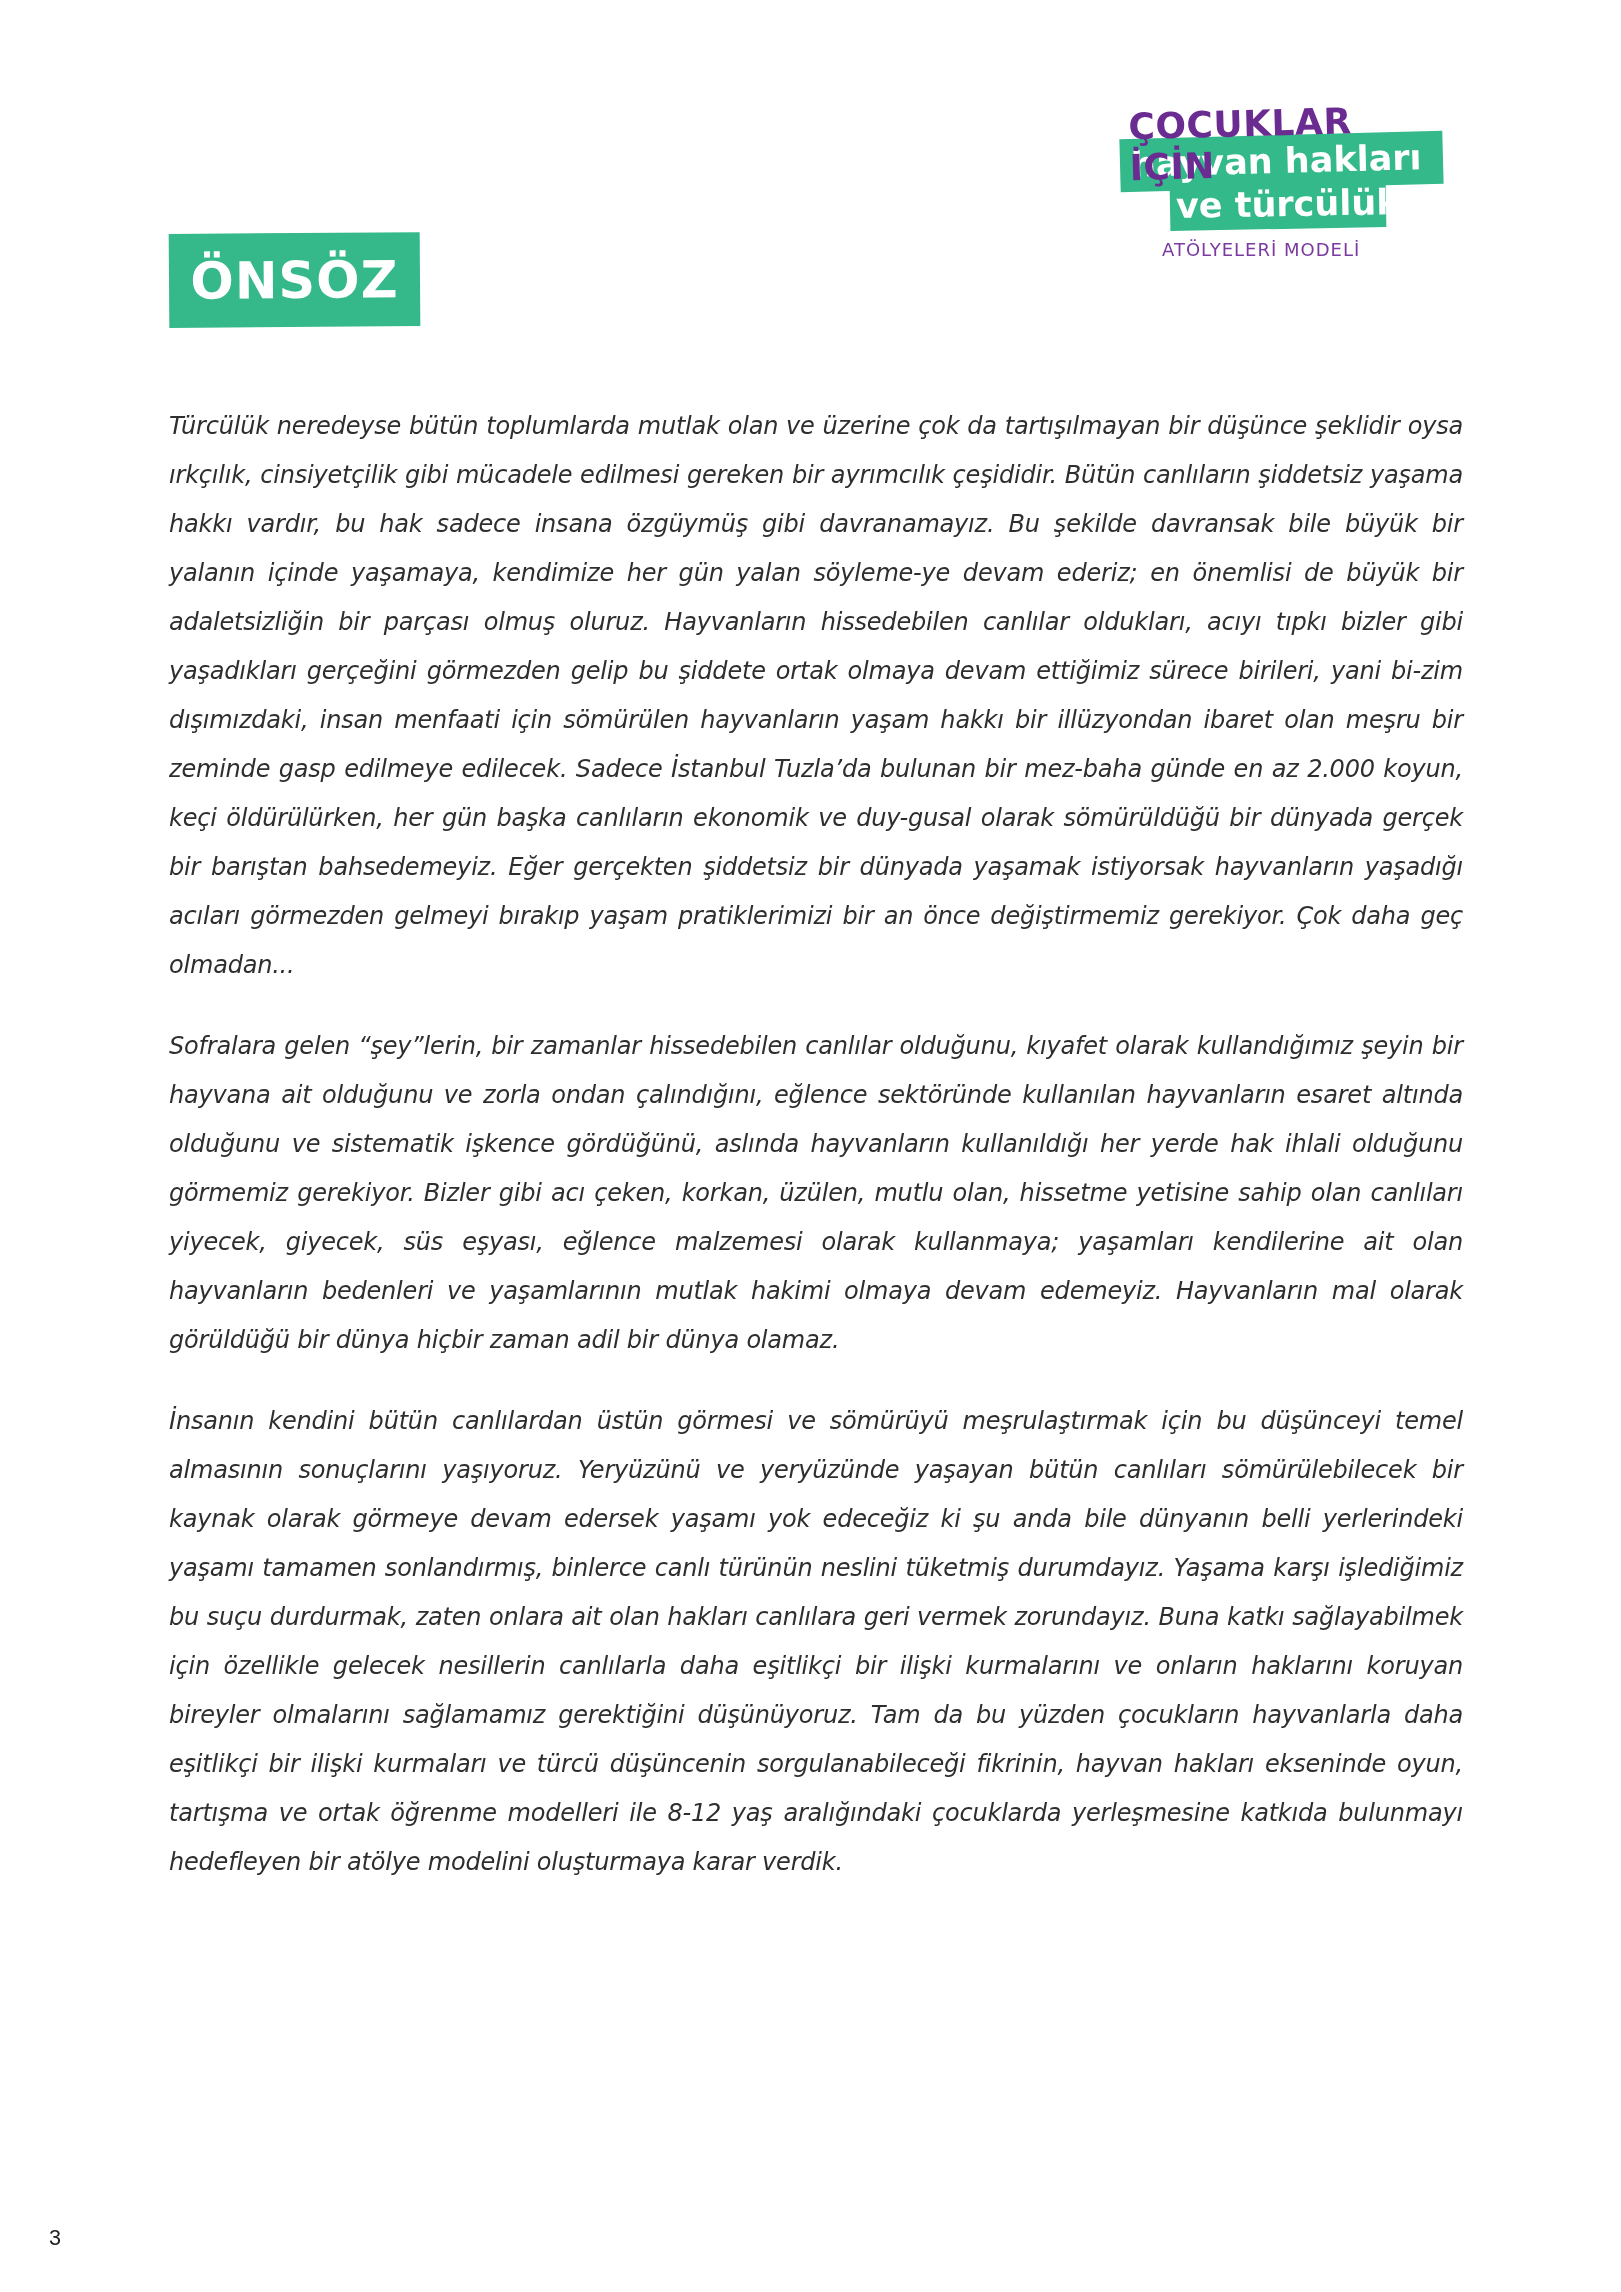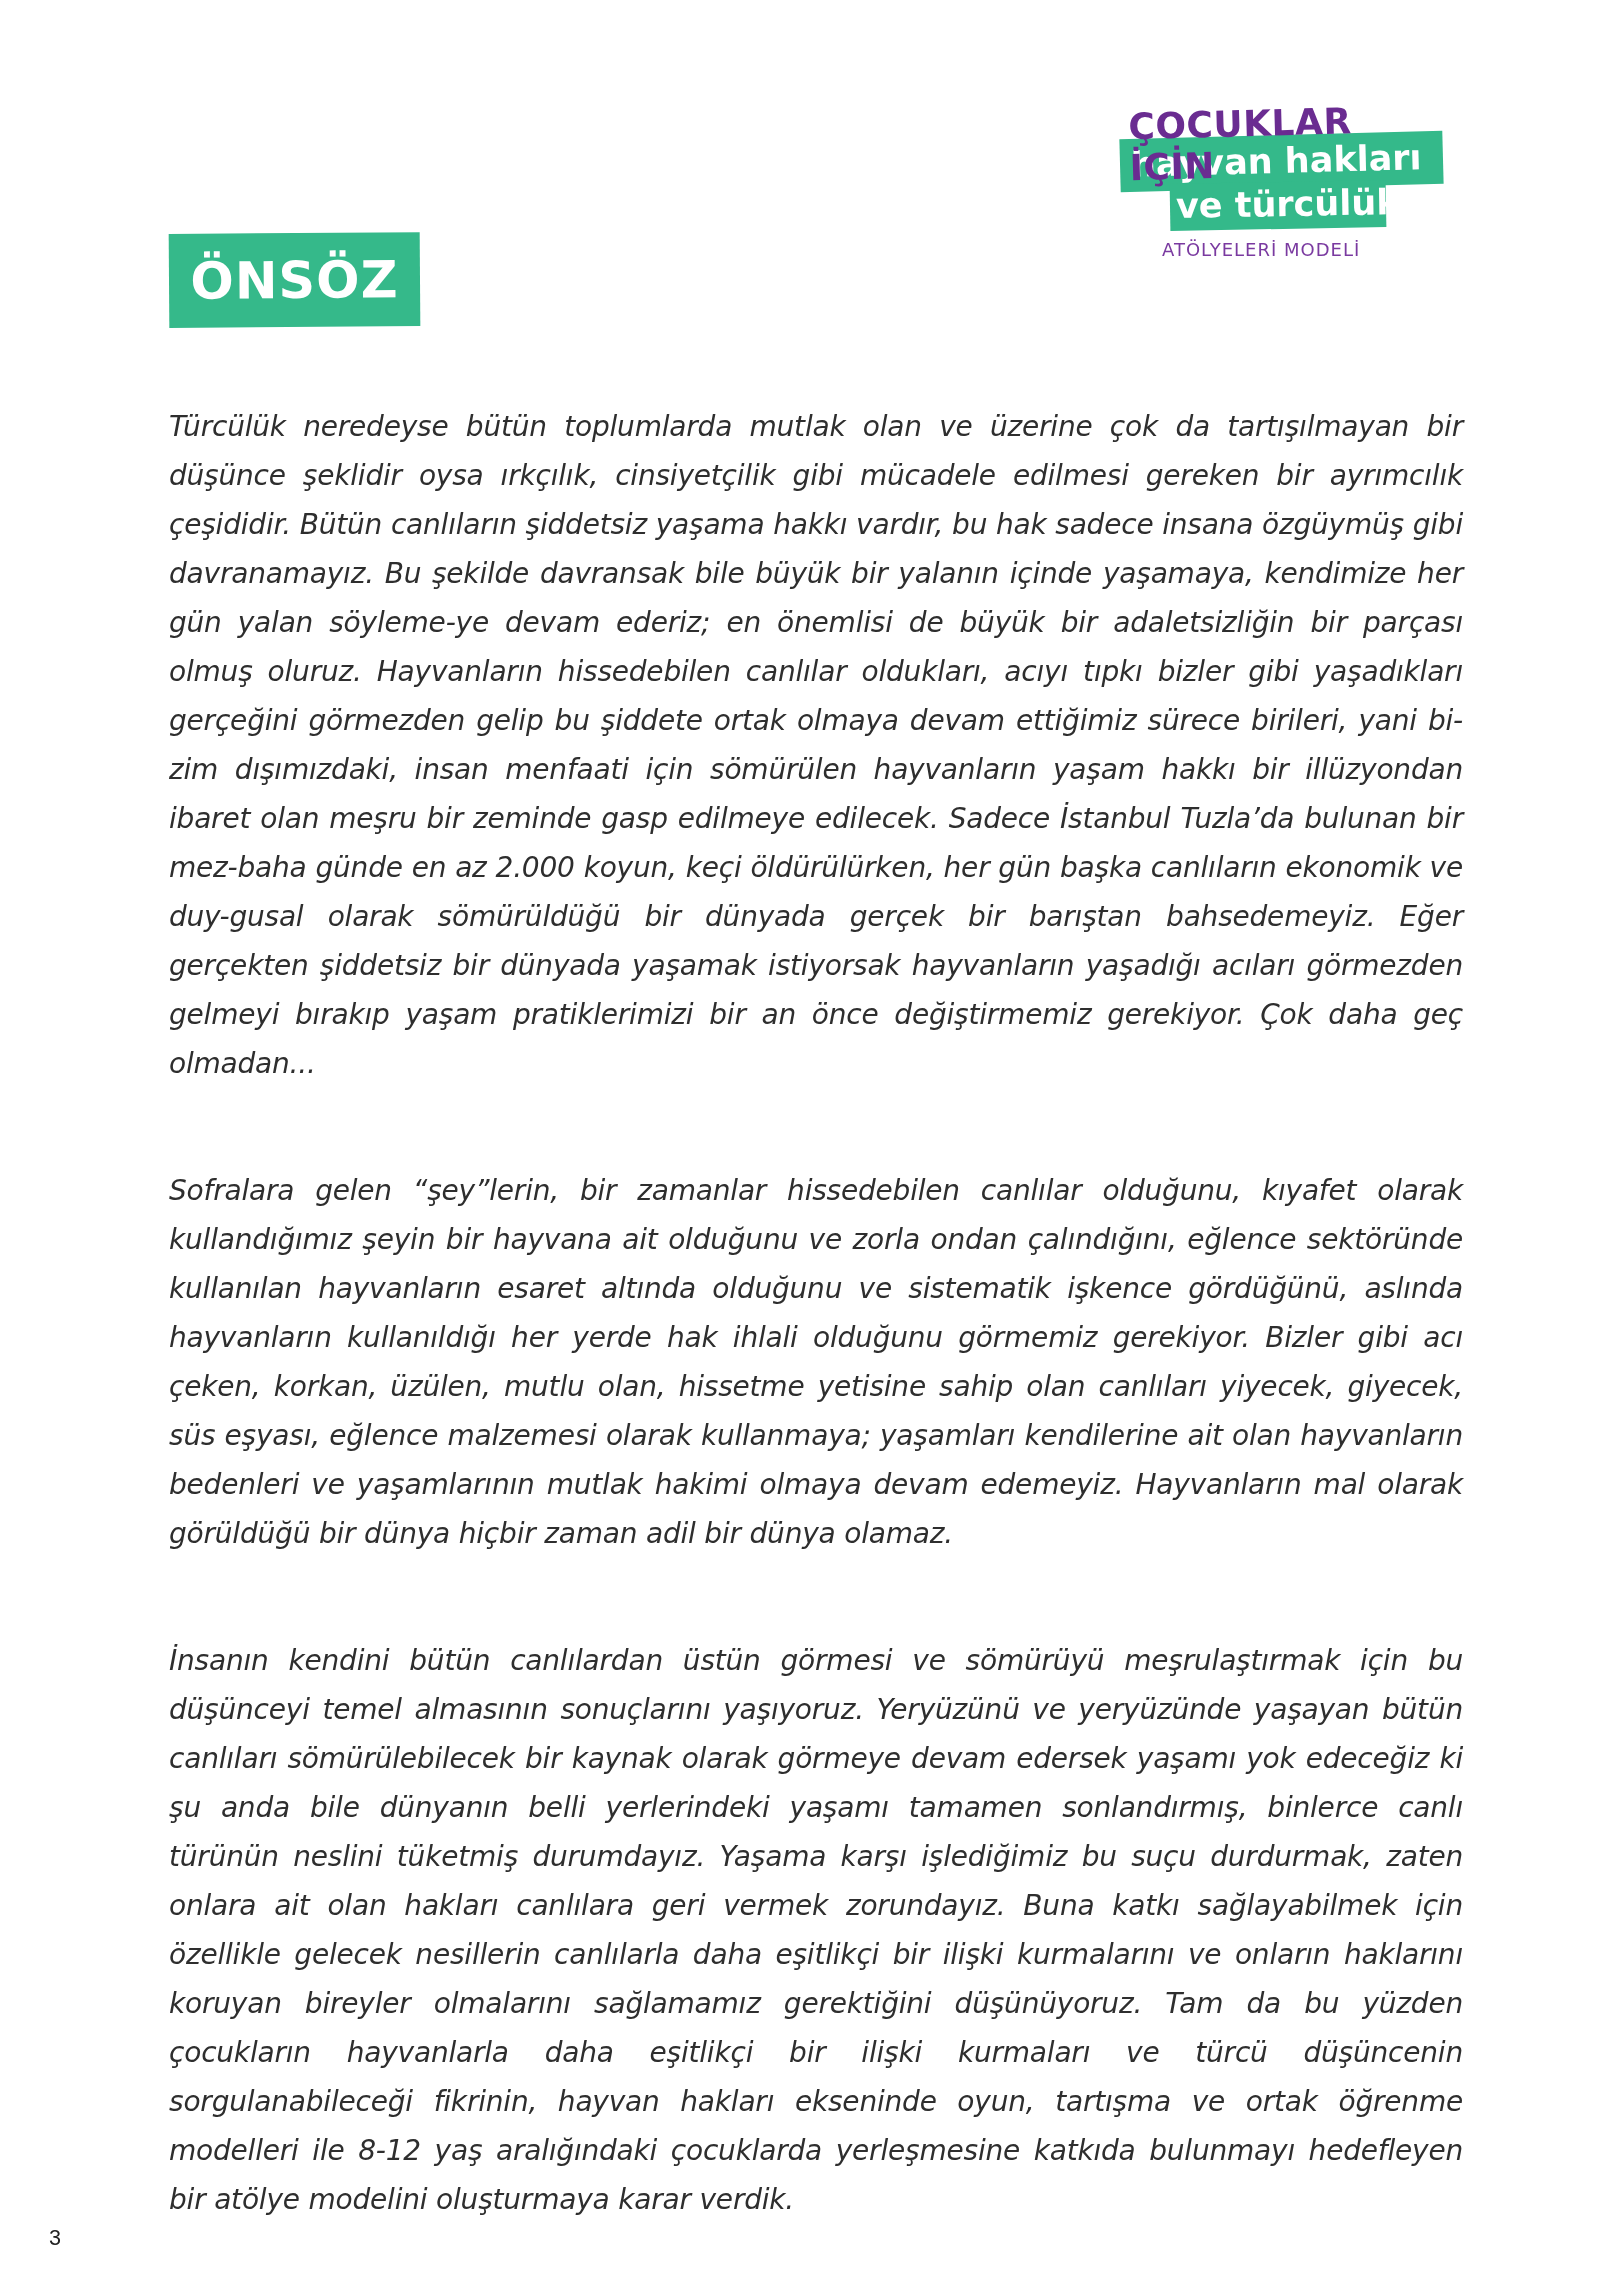--- a/index.html
+++ b/index.html
@@ -13,22 +13,22 @@
   .logo .l2 { position: absolute; left: 15.7px; top: 39px; font-weight: 900; font-size: 35px; color: #ffffff; z-index: 2; transform: rotate(-1.5deg); white-space: nowrap; }
   .logo .l3 { position: absolute; left: 61px; top: 82px; font-weight: 900; font-size: 35px; color: #ffffff; z-index: 2; transform: rotate(-1deg); white-space: nowrap; }
   .logo .l4 { position: absolute; left: 47px; top: 137px; font-family: "DejaVu Sans", sans-serif; font-size: 18px; letter-spacing: 1px; color: #7a3aa0; z-index: 2; white-space: nowrap; }
 
   
   .heading-box { position: absolute; left: 169px; top: 233px; width: 251px; height: 94px; background: #35b98a; transform: rotate(-0.4deg); display: flex; align-items: center; justify-content: center; }
   .heading-box span { font-family: "DejaVu Sans", sans-serif; font-weight: 900; font-size: 51px; color: #ffffff; letter-spacing: 1px; }
 
   
   .content { position: absolute; left: 169px; top: 402px; width: 1294px; }
-  .content p { margin: 0; font-family: "DejaVu Sans", sans-serif; font-style: italic; font-weight: 300; font-size: 28px; line-height: 49px; text-align: justify; color: #2e2e2e; letter-spacing: -0.2px; }
-  .content p + p { margin-top: 78px; }
+  .content p { margin: 0; font-family: "DejaVu Sans", sans-serif; font-style: italic; font-weight: 300; font-size: 24px; line-height: 49px; text-align: justify; color: #2e2e2e; letter-spacing: -0.2px; }
+  .content p + p { margin-top: 32px; }
 
   .page-number { position: absolute; left: 49px; top: 2225px; font-family: "Liberation Sans", sans-serif; font-size: 21.6px; color: #222; }
 </style>
 </head>
 <body>
 
 <div class="logo">
   <div class="band1"></div>
   <div class="band2"></div>
   <div class="l1">ÇOCUKLAR İÇİN</div>

